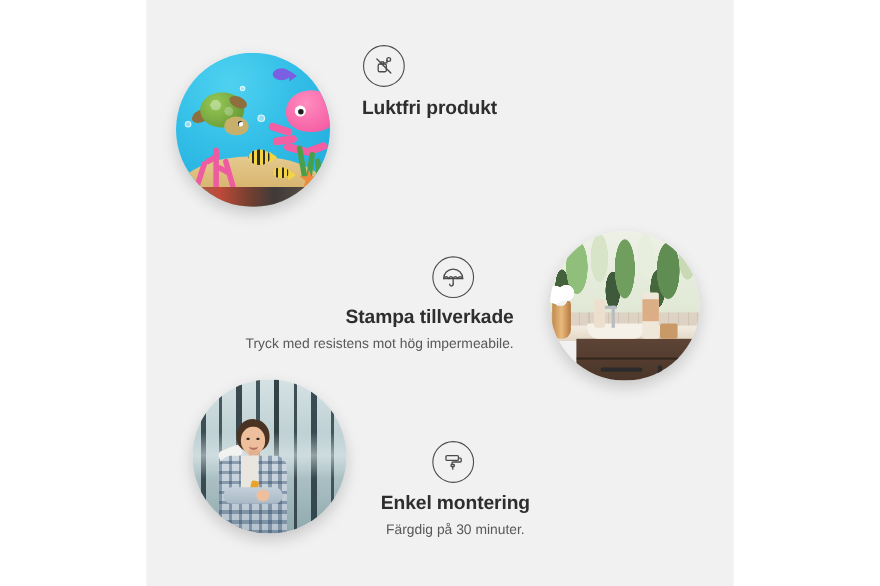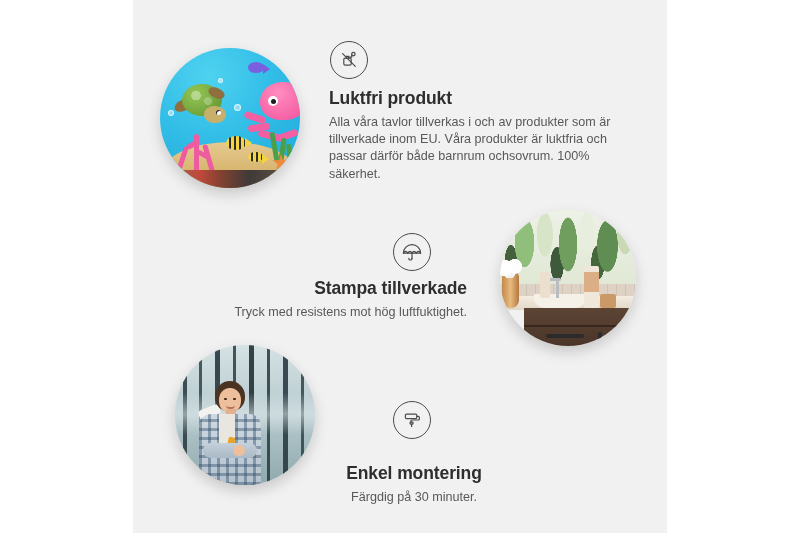--- a/index.html
+++ b/index.html
@@ -58,21 +58,21 @@
   
   #feature-waterproof { left:185px; top:233px; width:282px; text-align:right; }
   #feature-waterproof .icon-row { display:flex; justify-content:flex-end; }
   #feature-waterproof .icon-wrap { margin-right:36px; }
   #feature-waterproof .f-title { margin-top:7px; }
 
   
   #feature-easy { left:309px; top:401px; width:210px; text-align:center; }
   #feature-easy .icon-row { display:flex; justify-content:center; }
   #feature-easy .icon-wrap { margin-left:-4px; }
-  #feature-easy .f-title { margin-top:24px; }
+  #feature-easy .f-title { margin-top:8px; }
 
   
   .circle-photo {
     position:absolute;
     border-radius:50%;
     overflow:hidden;
     box-shadow:0 6px 14px rgba(0,0,0,0.17);
   }
   .circle-photo .scene { position:absolute; inset:0; }
 
@@ -392,21 +392,20 @@
         <svg width="24" height="24" viewBox="0 0 24 24" fill="none" stroke="#4b4b4b" stroke-width="1.2" stroke-linecap="round">
           <path d="M8.2 10.2h4.6a1.4 1.4 0 0 1 1.4 1.4v4.2a1.4 1.4 0 0 1-1.4 1.4H8.2a1.4 1.4 0 0 1-1.4-1.4v-4.2a1.4 1.4 0 0 1 1.4-1.4z"></path>
           <path d="M9.4 10.2V8.3h2.2v1.9"></path>
           <path d="M11.6 9.1h3.1v-2.3"></path>
           <circle cx="16.4" cy="6.1" r="1.7"></circle>
           <path d="M5.6 5.6 18.3 18.3"></path>
         </svg>
       </div>
     </div>
     <div class="f-title">Luktfri produkt</div>
-    <div class="f-desc">Alla våra tavlor tillverkas i och av produkter som är tillverkade inom EU. Våra produkter är luktfria och passar därför både barnrum ochsovrum. 100% säkerhet.</div>
   </div>
 
   <div class="circle-photo" id="photo-bathroom">
     <div class="scene">
       <div class="bath-wall"></div>
       <div class="bath-backsplash"></div>
       <div class="bath-counter"></div>
       <div class="bath-vanity">
         <div class="seam"></div>
         <div class="handle h1"></div>
@@ -431,21 +430,21 @@
           <path d="M3.4 13.2c1.6-2.4 3.2-2.4 4.3 0"></path>
           <path d="M7.7 13.2c1.6-2.4 3-2.4 4.3 0"></path>
           <path d="M12 13.2c1.3-2.4 2.7-2.4 4.3 0"></path>
           <path d="M16.3 13.2c1.1-2.4 2.7-2.4 4.3 0"></path>
           <path d="M12 13.2v5.2"></path>
           <path d="M12 18.4a1.6 1.6 0 0 1-3.2 0"></path>
         </svg>
       </div>
     </div>
     <div class="f-title">Stampa tillverkade</div>
-    <div class="f-desc">Tryck med resistens mot hög luftfuktighet.</div>
+    <div class="f-desc">Tryck med resistens mot hög impermeabile.</div>
   </div>
 
   <div class="circle-photo" id="photo-painter">
     <div class="scene">
       <div class="forest-bg"></div>
       <div class="forest-haze"></div>
       <div class="painter">
         <div class="roller-head"></div>
         <div class="roller-handle"></div>
         <div class="hair"></div>

